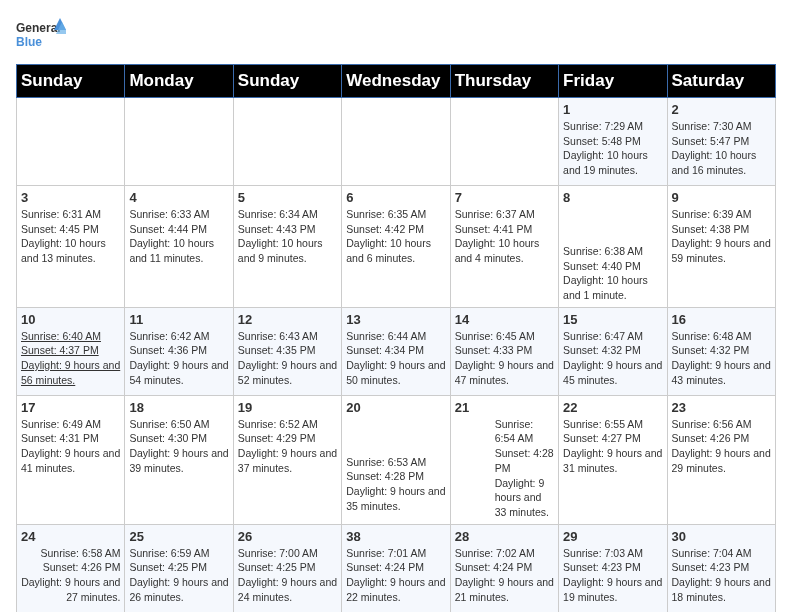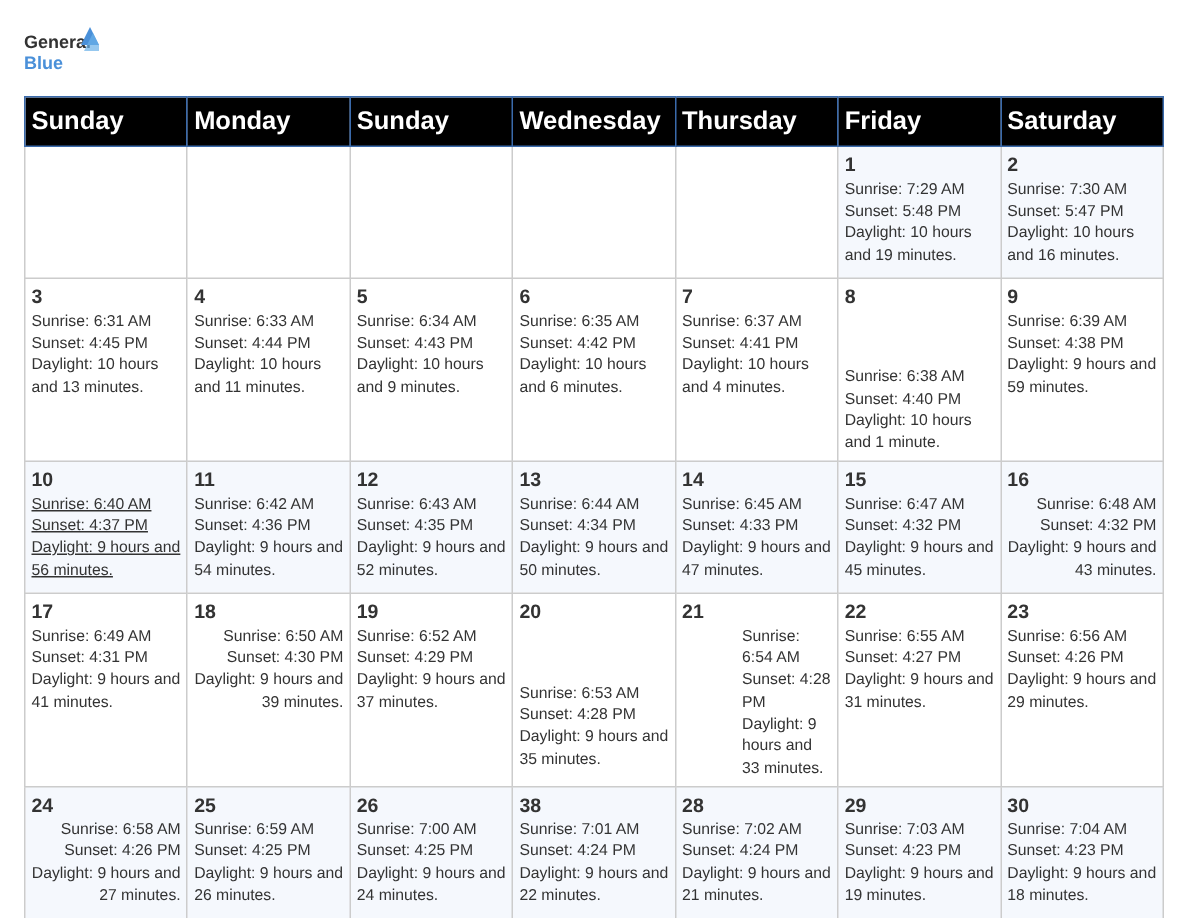--- a/index.html
+++ b/index.html
@@ -203,35 +203,35 @@
 Daylight: 9 hours and 47 minutes.</div>
         </td>
         <td>
           <span class="day-number">15</span>
           <div class="day-info" style="white-space: pre-line;">Sunrise: 6:47 AM
 Sunset: 4:32 PM
 Daylight: 9 hours and 45 minutes.</div>
         </td>
         <td>
           <span class="day-number">16</span>
-          <div class="day-info" style="white-space: pre-line; text-align: right;">Sunrise: 6:48 AM
+          <div class="day-info" style="white-space: pre-line;">Sunrise: 6:48 AM
 Sunset: 4:32 PM
 Daylight: 9 hours and 43 minutes.</div>
         </td>
       </tr>
       <tr>
         <td>
           <span class="day-number">17</span>
           <div class="day-info" style="white-space: pre-line;">Sunrise: 6:49 AM
 Sunset: 4:31 PM
 Daylight: 9 hours and 41 minutes.</div>
         </td>
         <td>
           <span class="day-number">18</span>
-          <div class="day-info" style="white-space: pre-line; text-align: right;">Sunrise: 6:50 AM
+          <div class="day-info" style="white-space: pre-line;">Sunrise: 6:50 AM
 Sunset: 4:30 PM
 Daylight: 9 hours and 39 minutes.</div>
         </td>
         <td>
           <span class="day-number">19</span>
           <div class="day-info" style="white-space: pre-line;">Sunrise: 6:52 AM
 Sunset: 4:29 PM
 Daylight: 9 hours and 37 minutes.</div>
         </td>
         <td>

